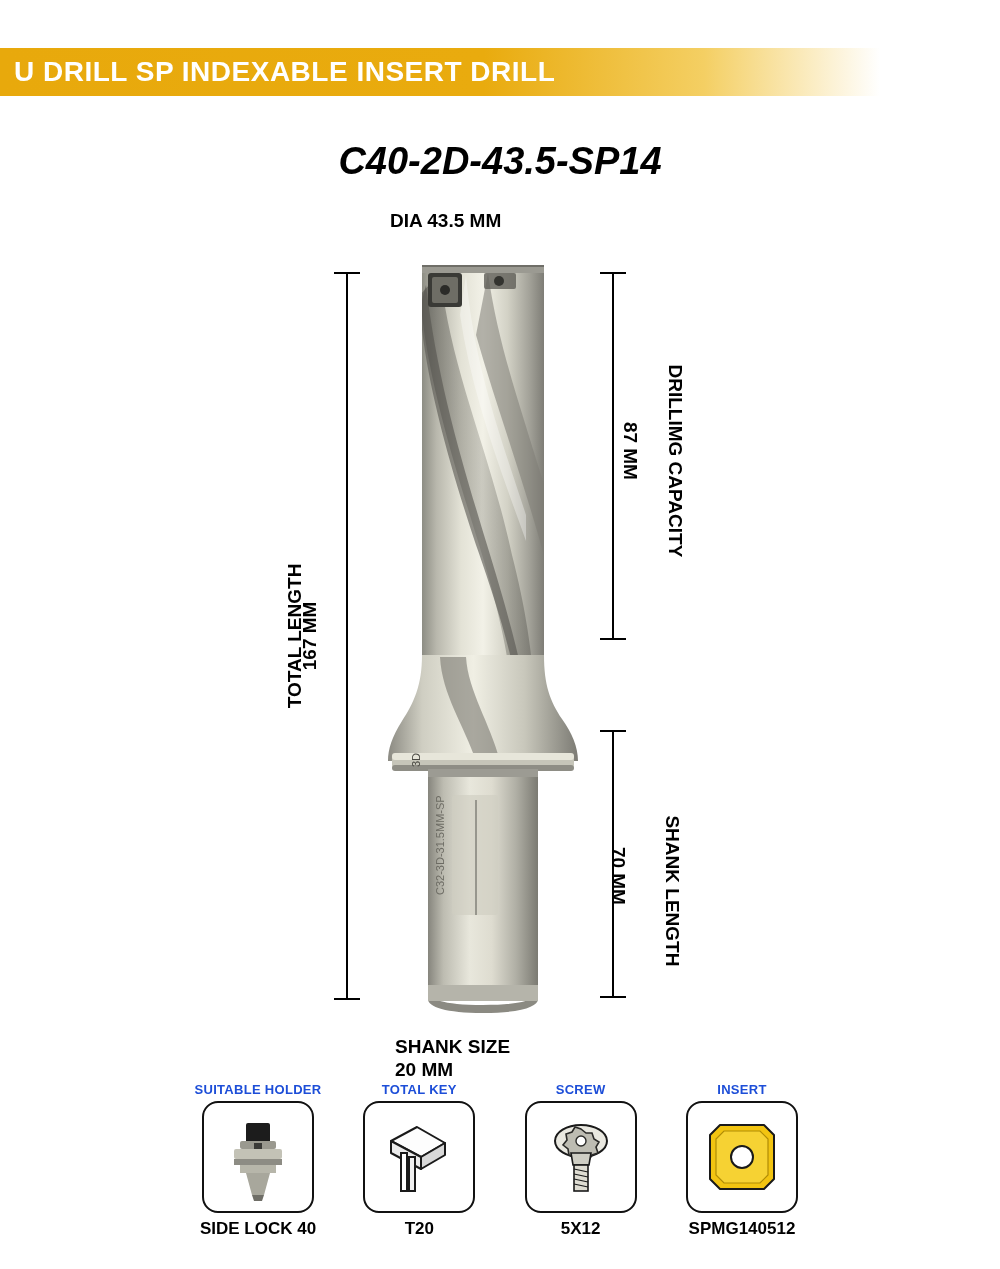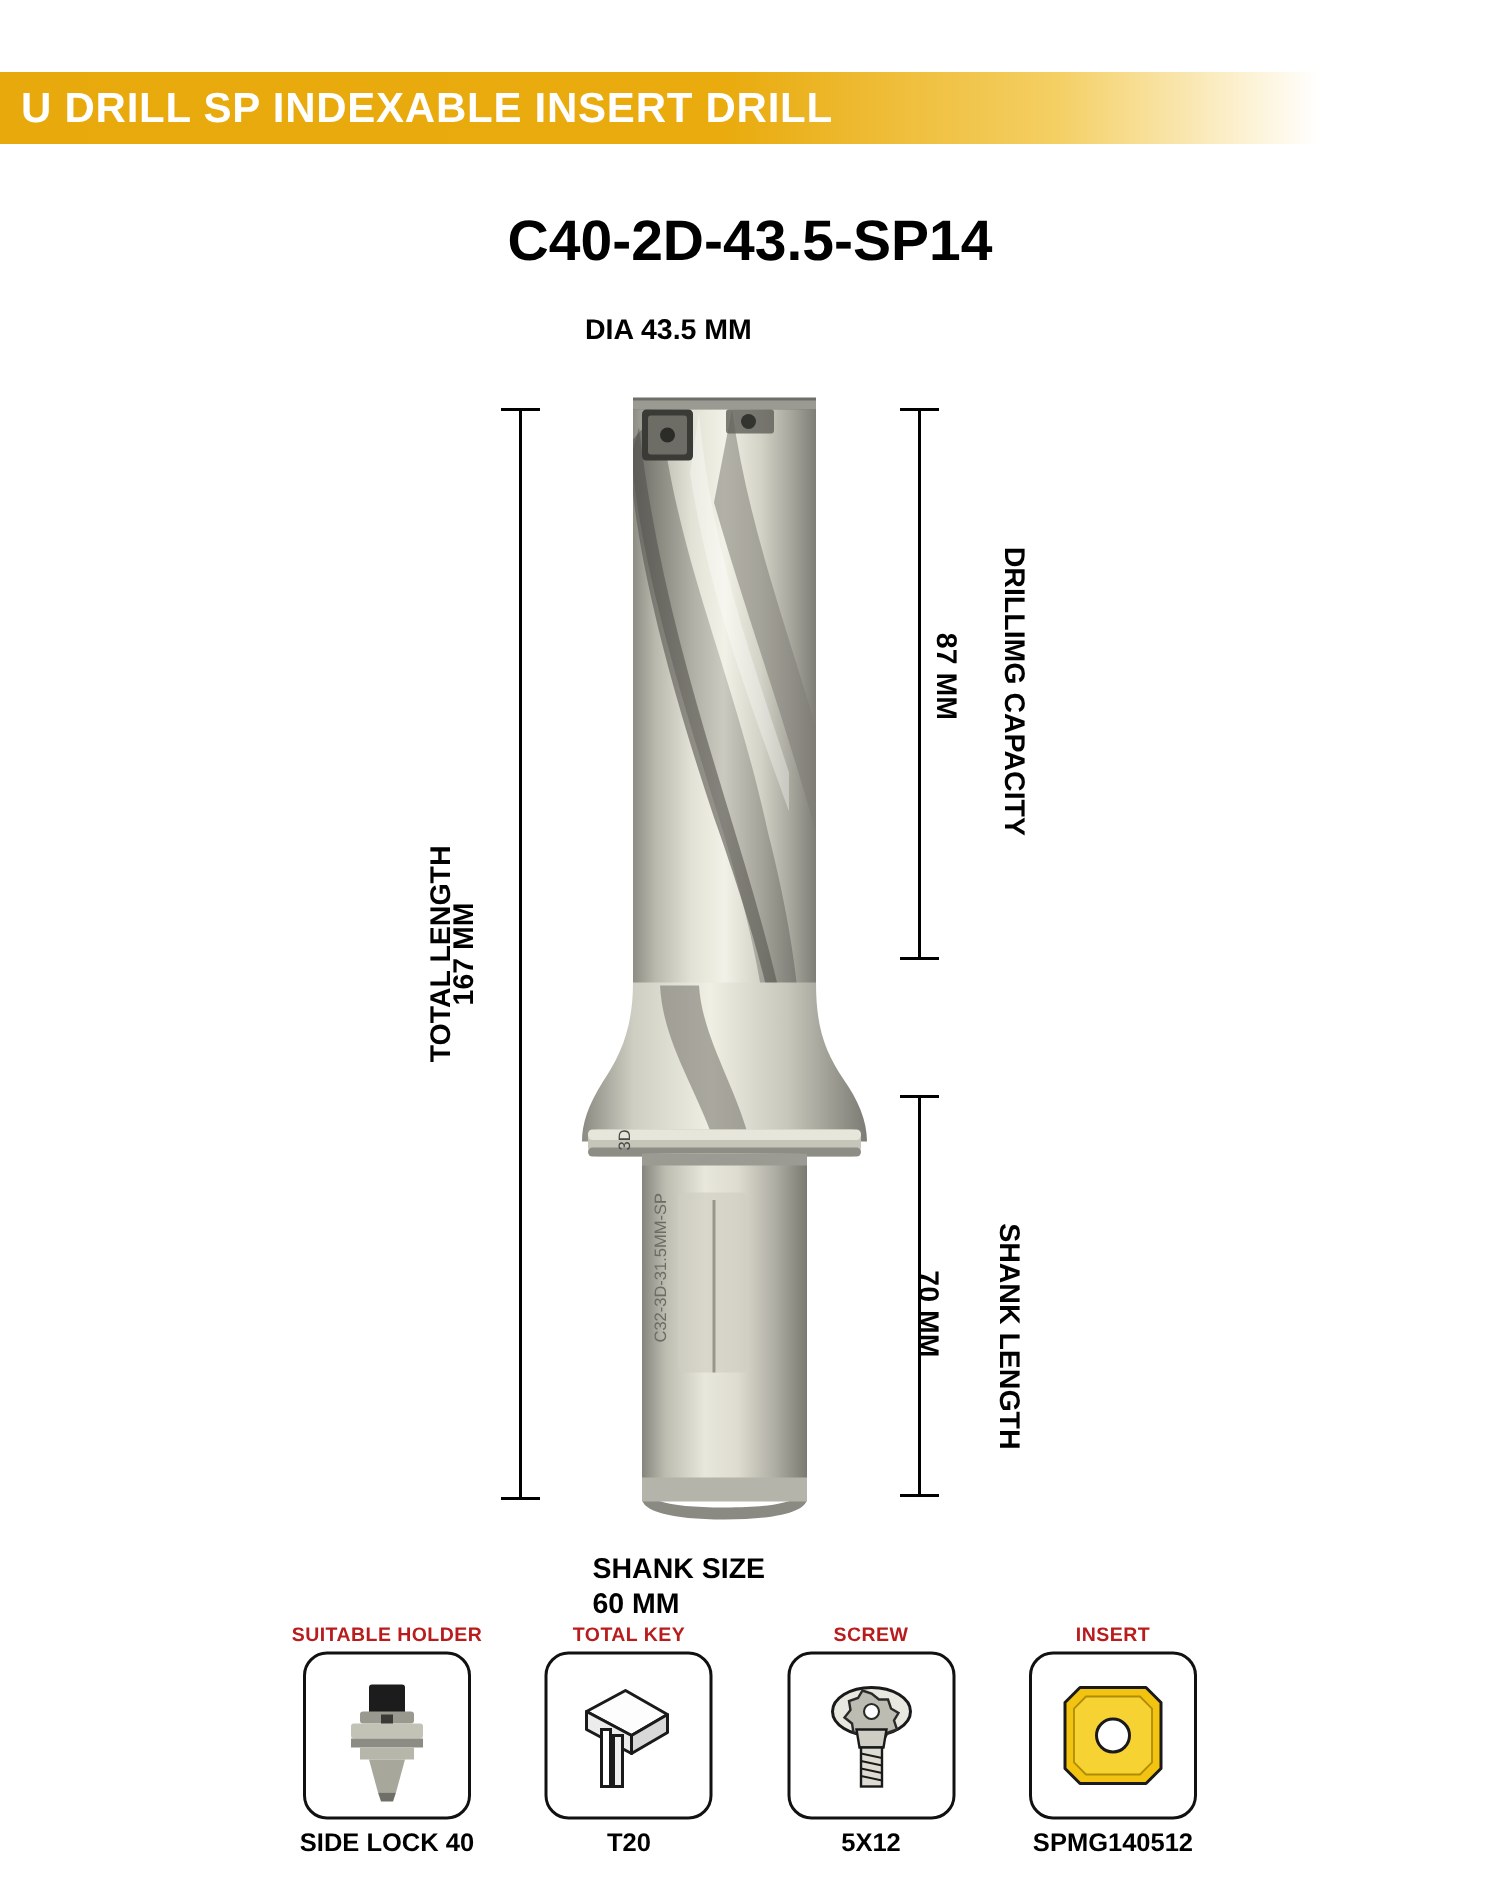--- a/index.html
+++ b/index.html
@@ -29,20 +29,21 @@
   }
 
   
   .product-code {
     position: absolute; left: 0; top: 140px;
     width: 1000px;
     text-align: center;
     font-size: 38px;
     font-weight: bold;
     color: #000;
+    font-style: italic;
   }
 
   
   .dia-label {
     position: absolute; left: 390px; top: 210px;
     width: 220px; 
     font-size: 19px; font-weight: bold; color: #000;
   }
 
   
@@ -74,21 +75,21 @@
   }
 
   
   .accessories {
     position: absolute; left: 190px; top: 1082px;
     width: 620px;
     display: flex; justify-content: space-between;
   }
   .acc { width: 136px; text-align: center; }
   .acc-title {
-    font-size: 13px; font-weight: bold; color: #b91c1c;
+    font-size: 13px; font-weight: bold; color: #1d4ed8;
     margin-bottom: 4px; letter-spacing: .3px;
   }
   .acc-box {
     width: 112px; height: 112px; margin: 0 auto;
     border: 2px solid #111; border-radius: 16px;
     display: flex; align-items: center; justify-content: center;
     background: #fff;
   }
   .acc-sub {
     font-size: 17px; font-weight: bold; color: #000;
@@ -208,21 +209,21 @@
   <div class="dim-text rot-cw" style="left:580px; top:440px; width:100px;">87 MM</div>
 
   <div class="dim-line v-line" style="left:612px; top:730px; height:268px;"></div>
   <div class="dim-line h-tick" style="left:600px; top:730px;"></div>
   <div class="dim-line h-tick" style="left:600px; top:996px;"></div>
   <div class="dim-text rot-cw" style="left:587px; top:880px; width:170px;">SHANK LENGTH</div>
   <div class="dim-text rot-cw" style="left:583px; top:865px; width:70px;">70 MM</div>
 
   <div class="shank-size">
     <span>SHANK SIZE</span><br>
-    <span>60 MM</span>
+    <span>20 MM</span>
   </div>
 
   <div class="accessories">
 
     <div class="acc">
       <div class="acc-title">SUITABLE HOLDER</div>
       <div class="acc-box">
         <svg width="96" height="96" viewBox="0 0 96 96">
           <rect x="36" y="14" width="24" height="20" rx="2" fill="#1c1c1c"></rect>
           <rect x="30" y="32" width="36" height="8" rx="2" fill="#9a998f"></rect>

